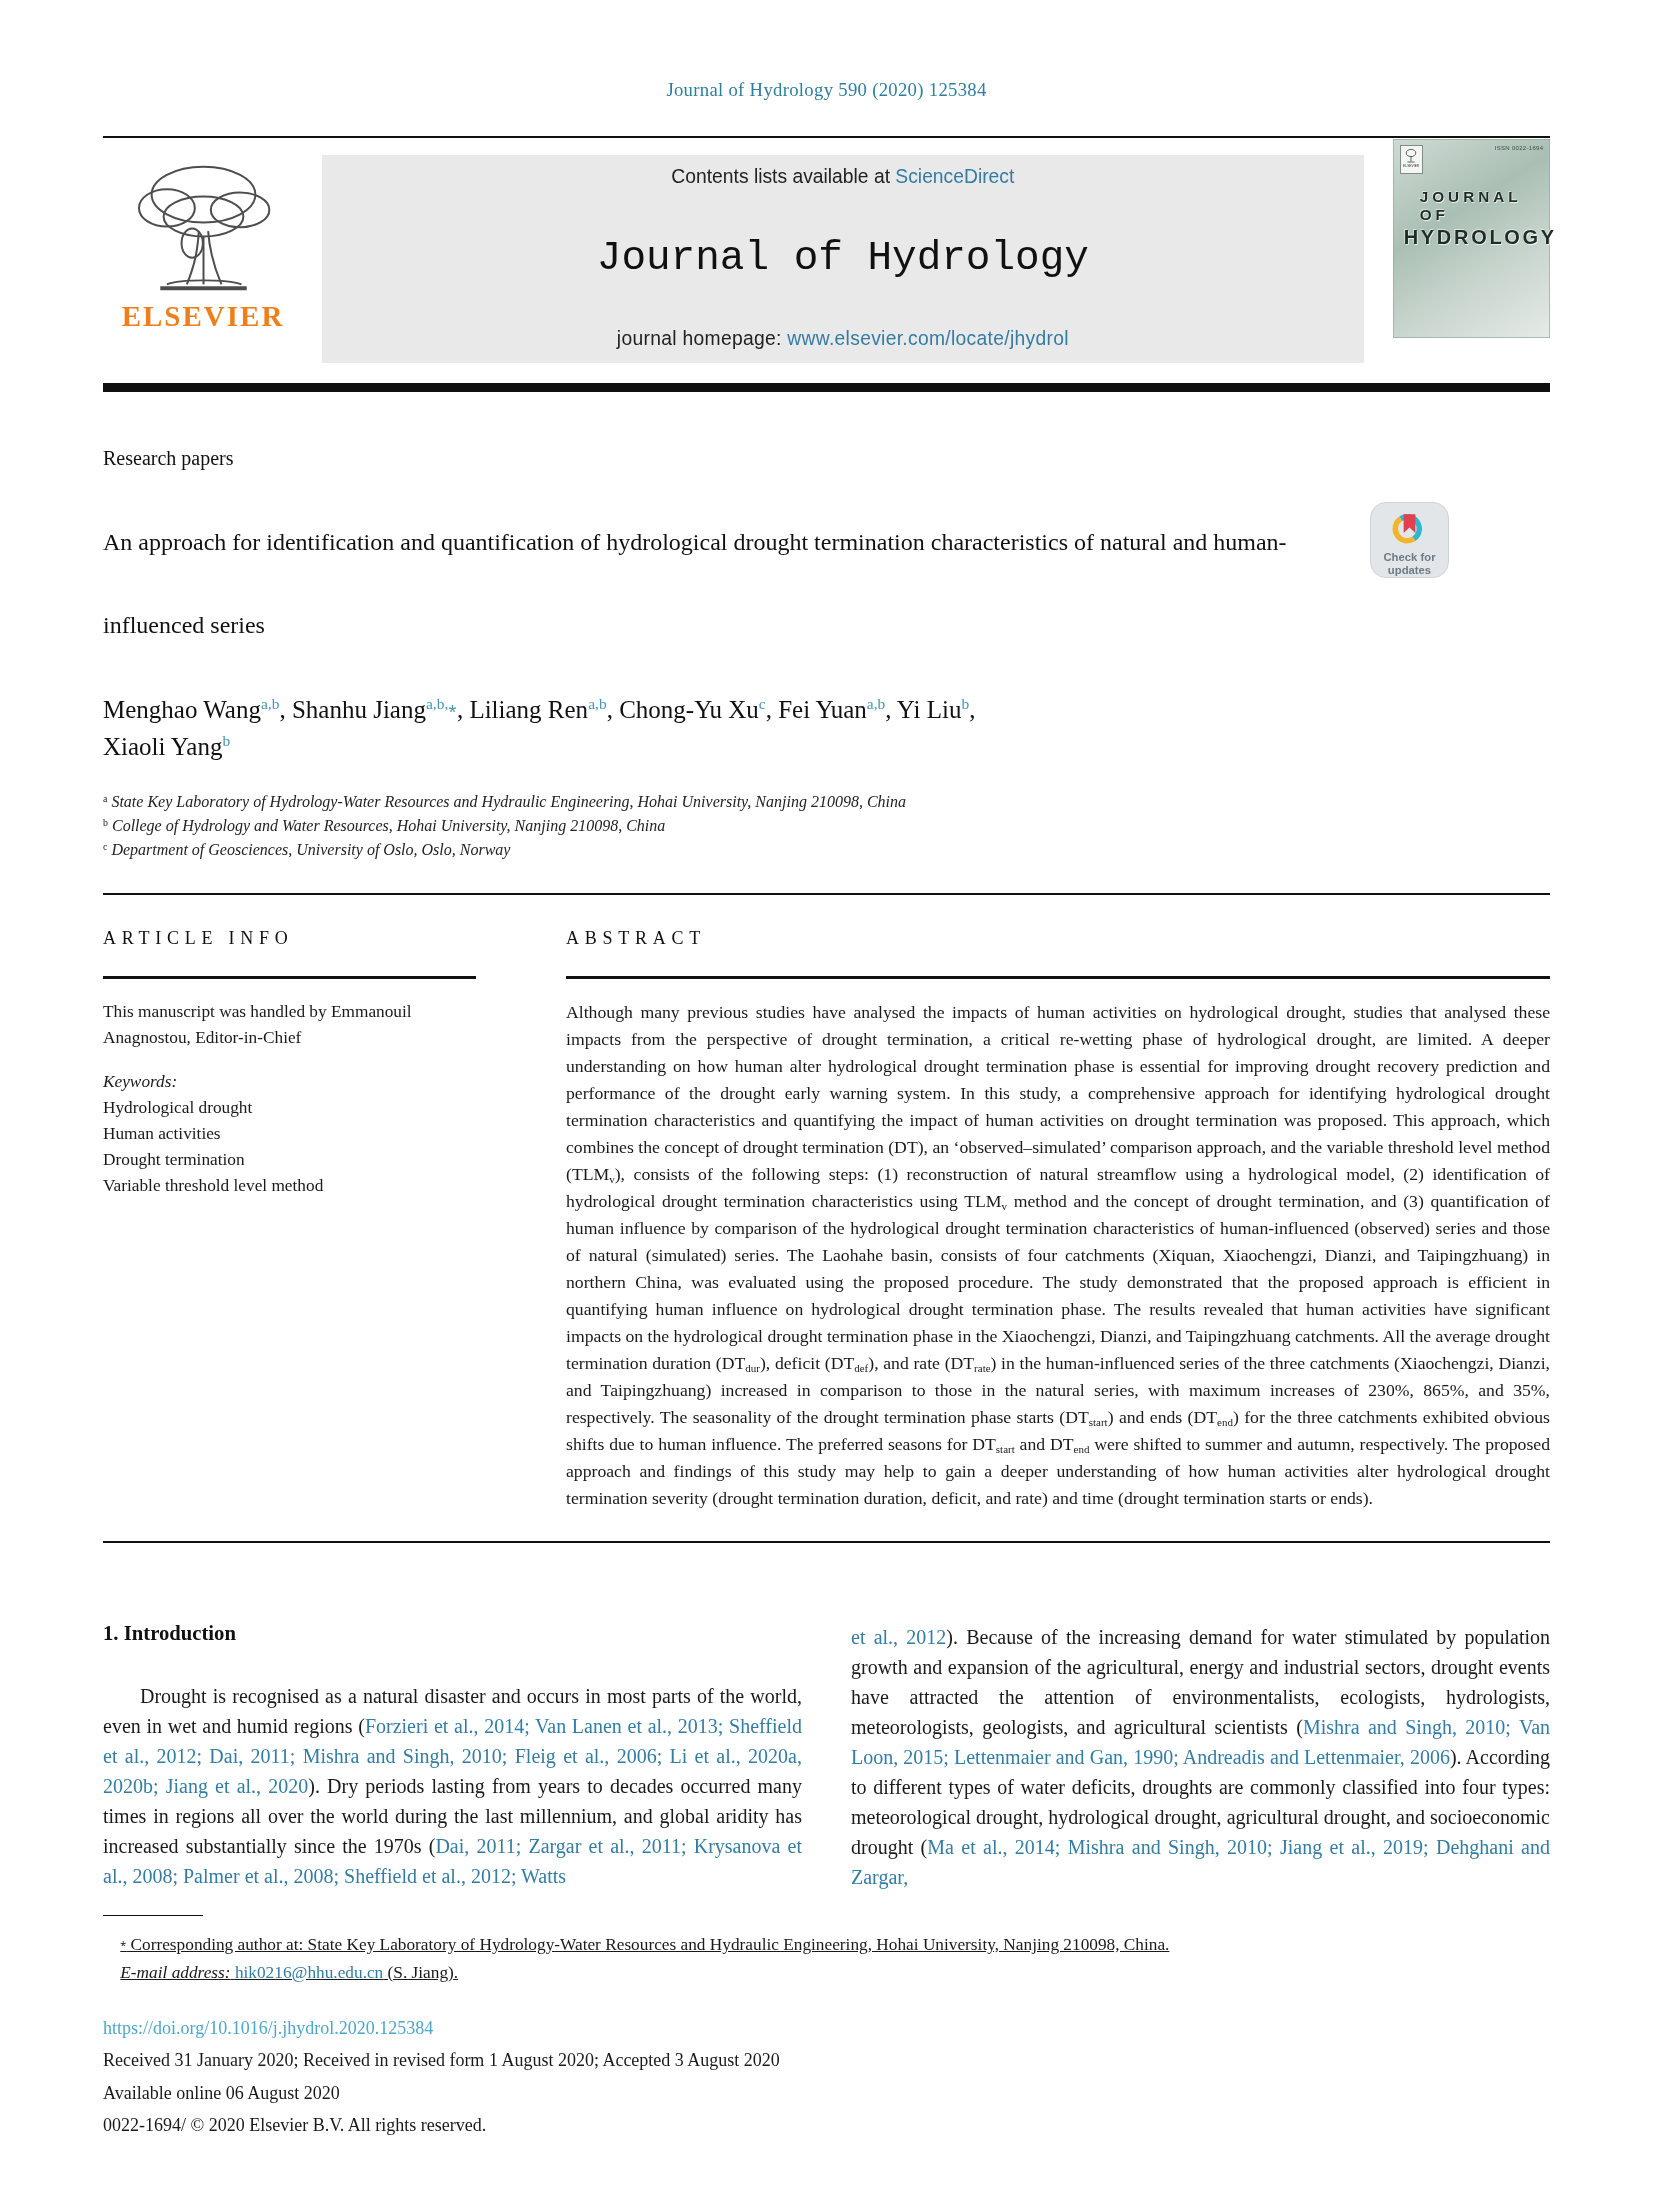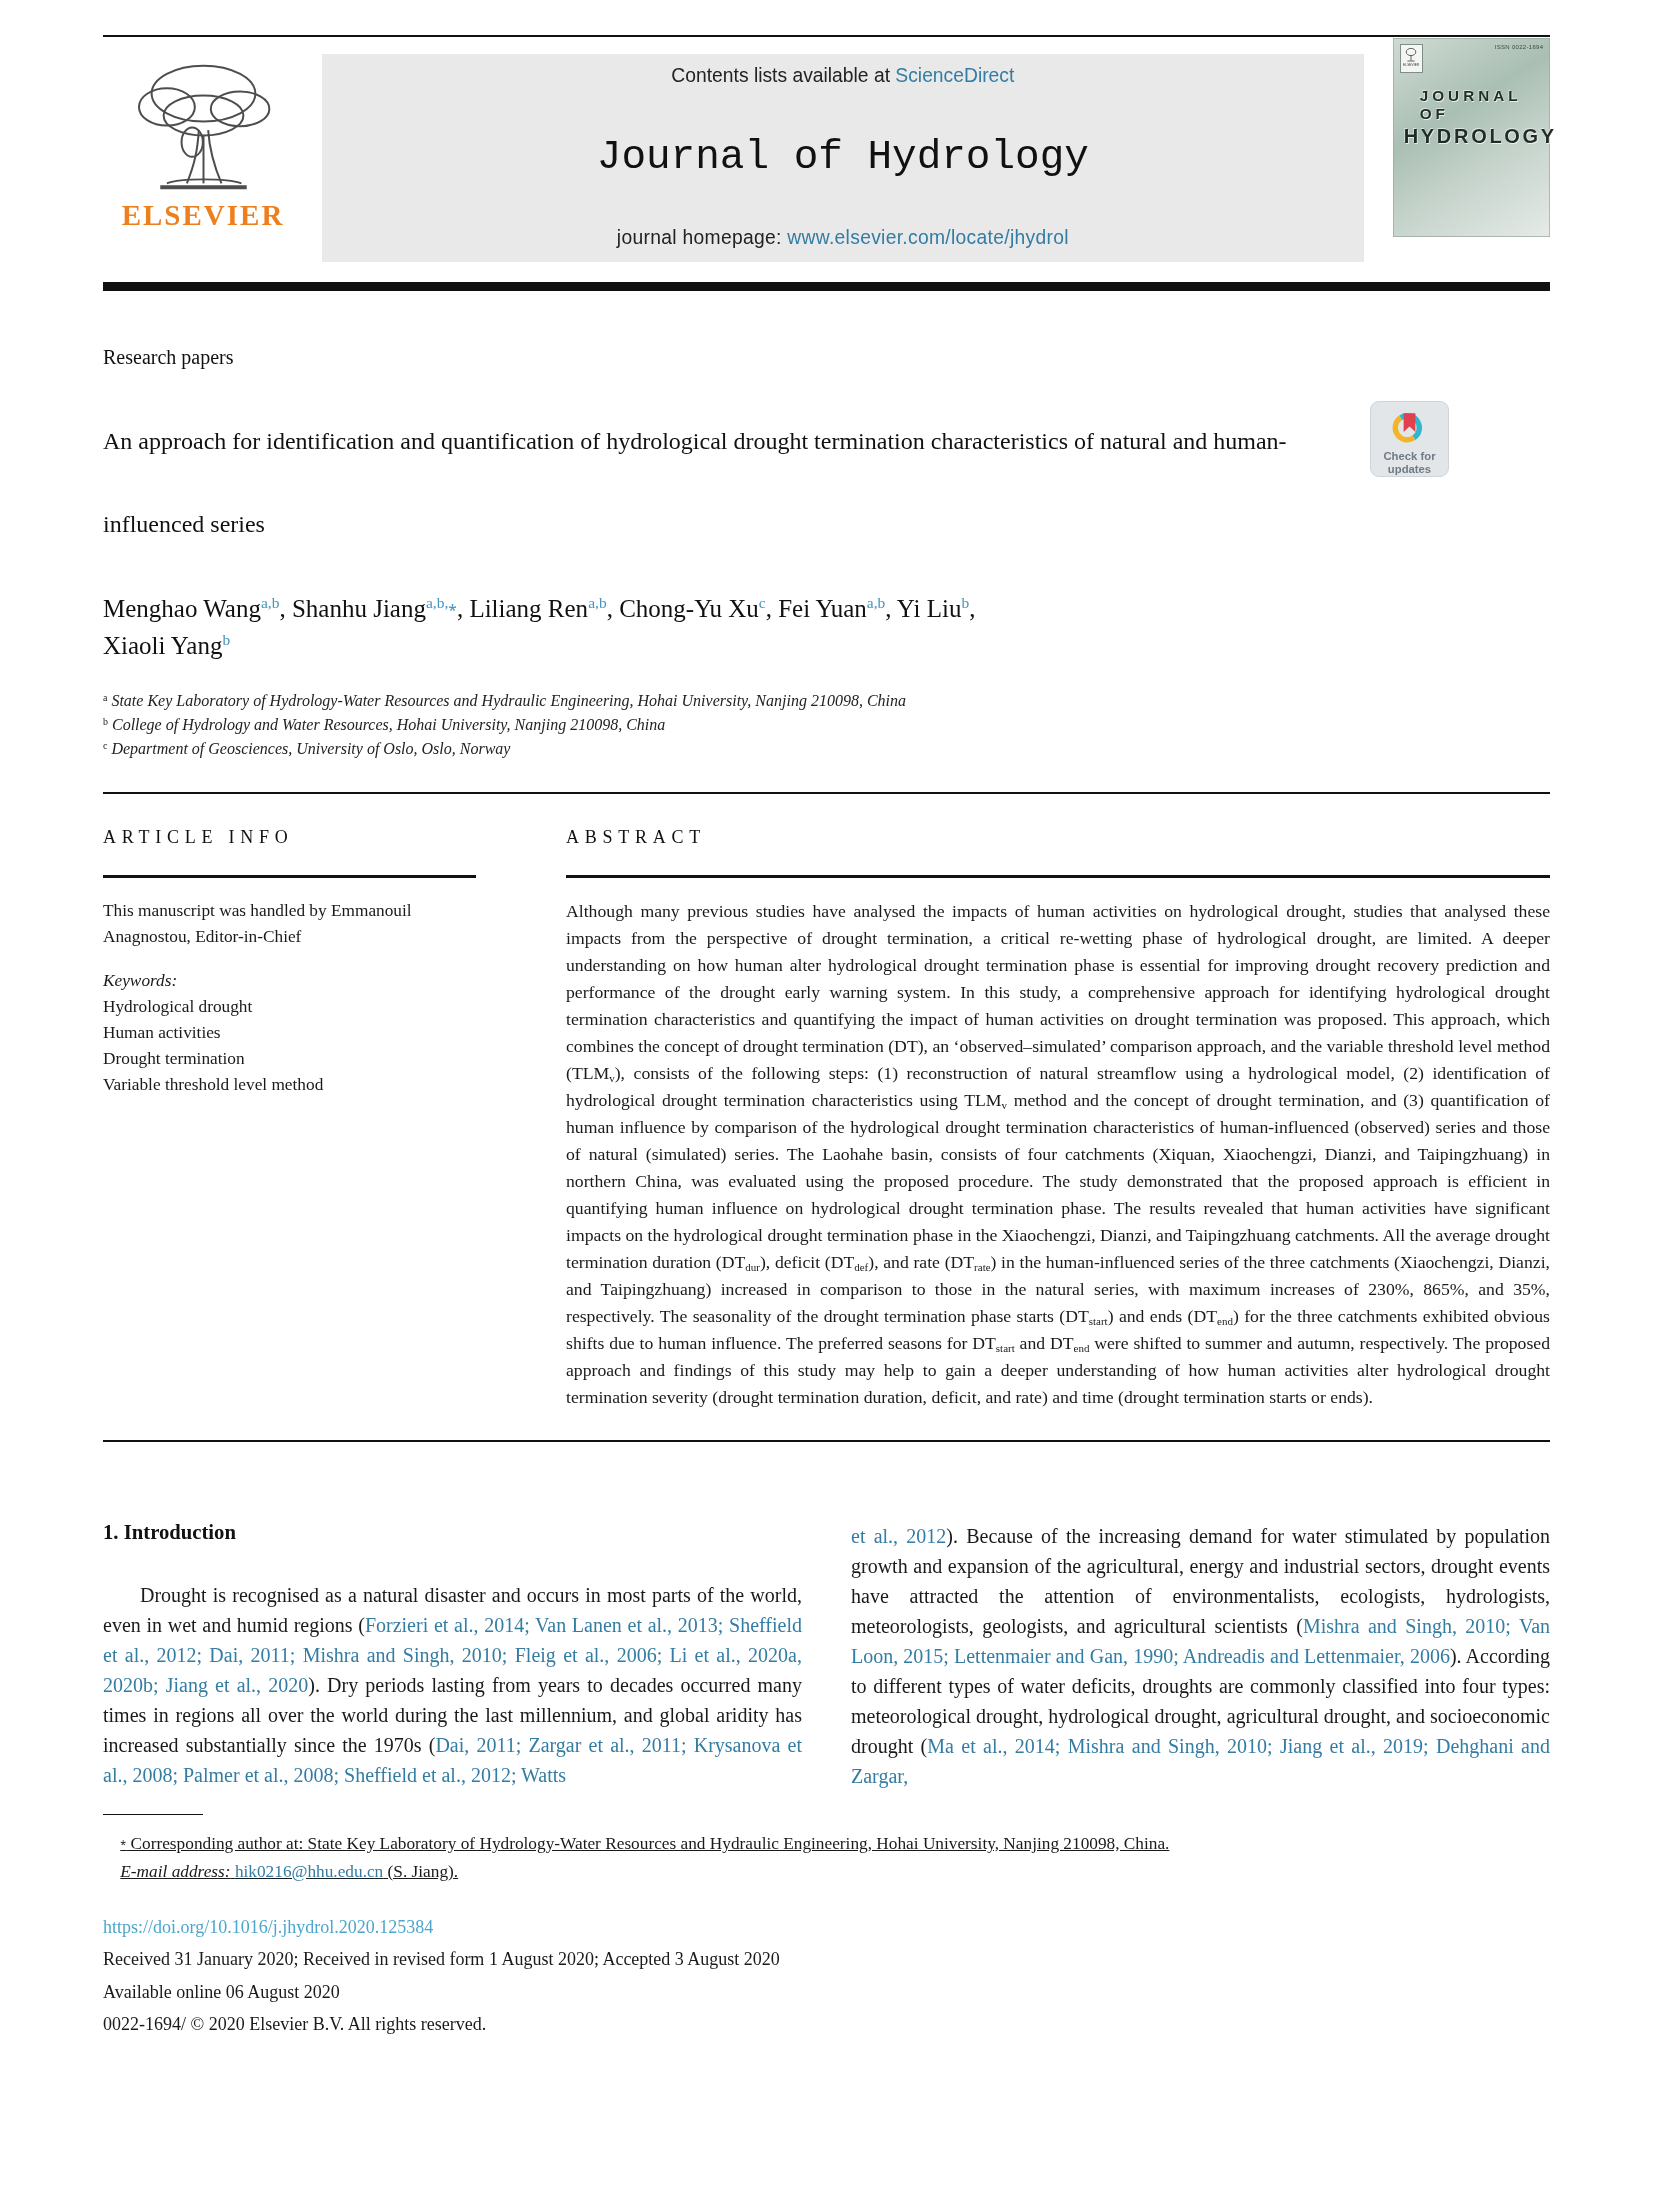--- a/index.html
+++ b/index.html
@@ -44,21 +44,21 @@
   .cover-title .l1 { font-size:15.3px; letter-spacing:4px; margin-left:16px; }
   .cover-title .l2 { font-size:20px; letter-spacing:2.7px; margin-top:1.3px; }
   .bar-thick { clear:both; margin-top:20px; height:8.7px; background:#101010; }
 
   
   .section-label { margin-top:55px; font-size:20px; color:#111; }
   .title-row { margin-top:31px; display:flex; align-items:flex-start; }
   .article-title { flex:1 1 auto; font-size:24px; line-height:83px; color:#111; max-width:1267px; }
   .check-badge {
     flex:0 0 79px; width:79px; height:76px; margin-right:84px; margin-top:1.3px;
-    background:#e3e6e9; border-radius:9px; border:0.7px solid #cfd4d8;
+    background:#e3e6e9; border-radius:16px; border:0.7px solid #cfd4d8;
     display:flex; flex-direction:column; align-items:center; padding-top:4px; cursor:pointer;
   }
   .check-badge .check-text { font-family:"Liberation Sans", sans-serif; font-weight:bold; font-size:11.3px; line-height:12.7px; color:#6f7b85; text-align:center; }
   .authors { margin-top:24px; font-size:25px; line-height:37px; color:#111; }
   .authors sup { color:#4596bb; }
   .affiliations { margin-top:25px; }
   .affil { font-style:italic; font-size:16px; line-height:24px; color:#222; }
   .affil sup { color:#222; font-style:normal; }
 
   .rule-mid { margin-top:31px; height:2px; background:#111; }
@@ -89,20 +89,21 @@
   .footnote-rule { width:100px; height:1.3px; background:#111; }
   .footnote-text { margin-top:14.7px; padding-left:17.3px; font-size:17.3px; line-height:27px; color:#1a1a1a; }
   .footer-block { margin-top:32px; font-size:18px; color:#1a1a1a; }
   .footer-block > div { margin-bottom:11.3px; }
 </style>
 </head>
 <body>
 
 <div class="page">
 
+  <div class="journal-ref">Journal of Hydrology 590 (2020) 125384</div>
   <div class="rule-thin"></div>
 
   <div class="header-row">
     <div class="logo-block">
       <svg width="167" height="141" viewBox="0 0 250 212">
         <g fill="none" stroke="#3a3a3a" stroke-width="3" opacity="0.9">
           <ellipse cx="125" cy="55" rx="78" ry="42"></ellipse>
           <ellipse cx="70" cy="75" rx="42" ry="28"></ellipse>
           <ellipse cx="180" cy="78" rx="44" ry="26"></ellipse>
           <ellipse cx="125" cy="88" rx="60" ry="30"></ellipse>

